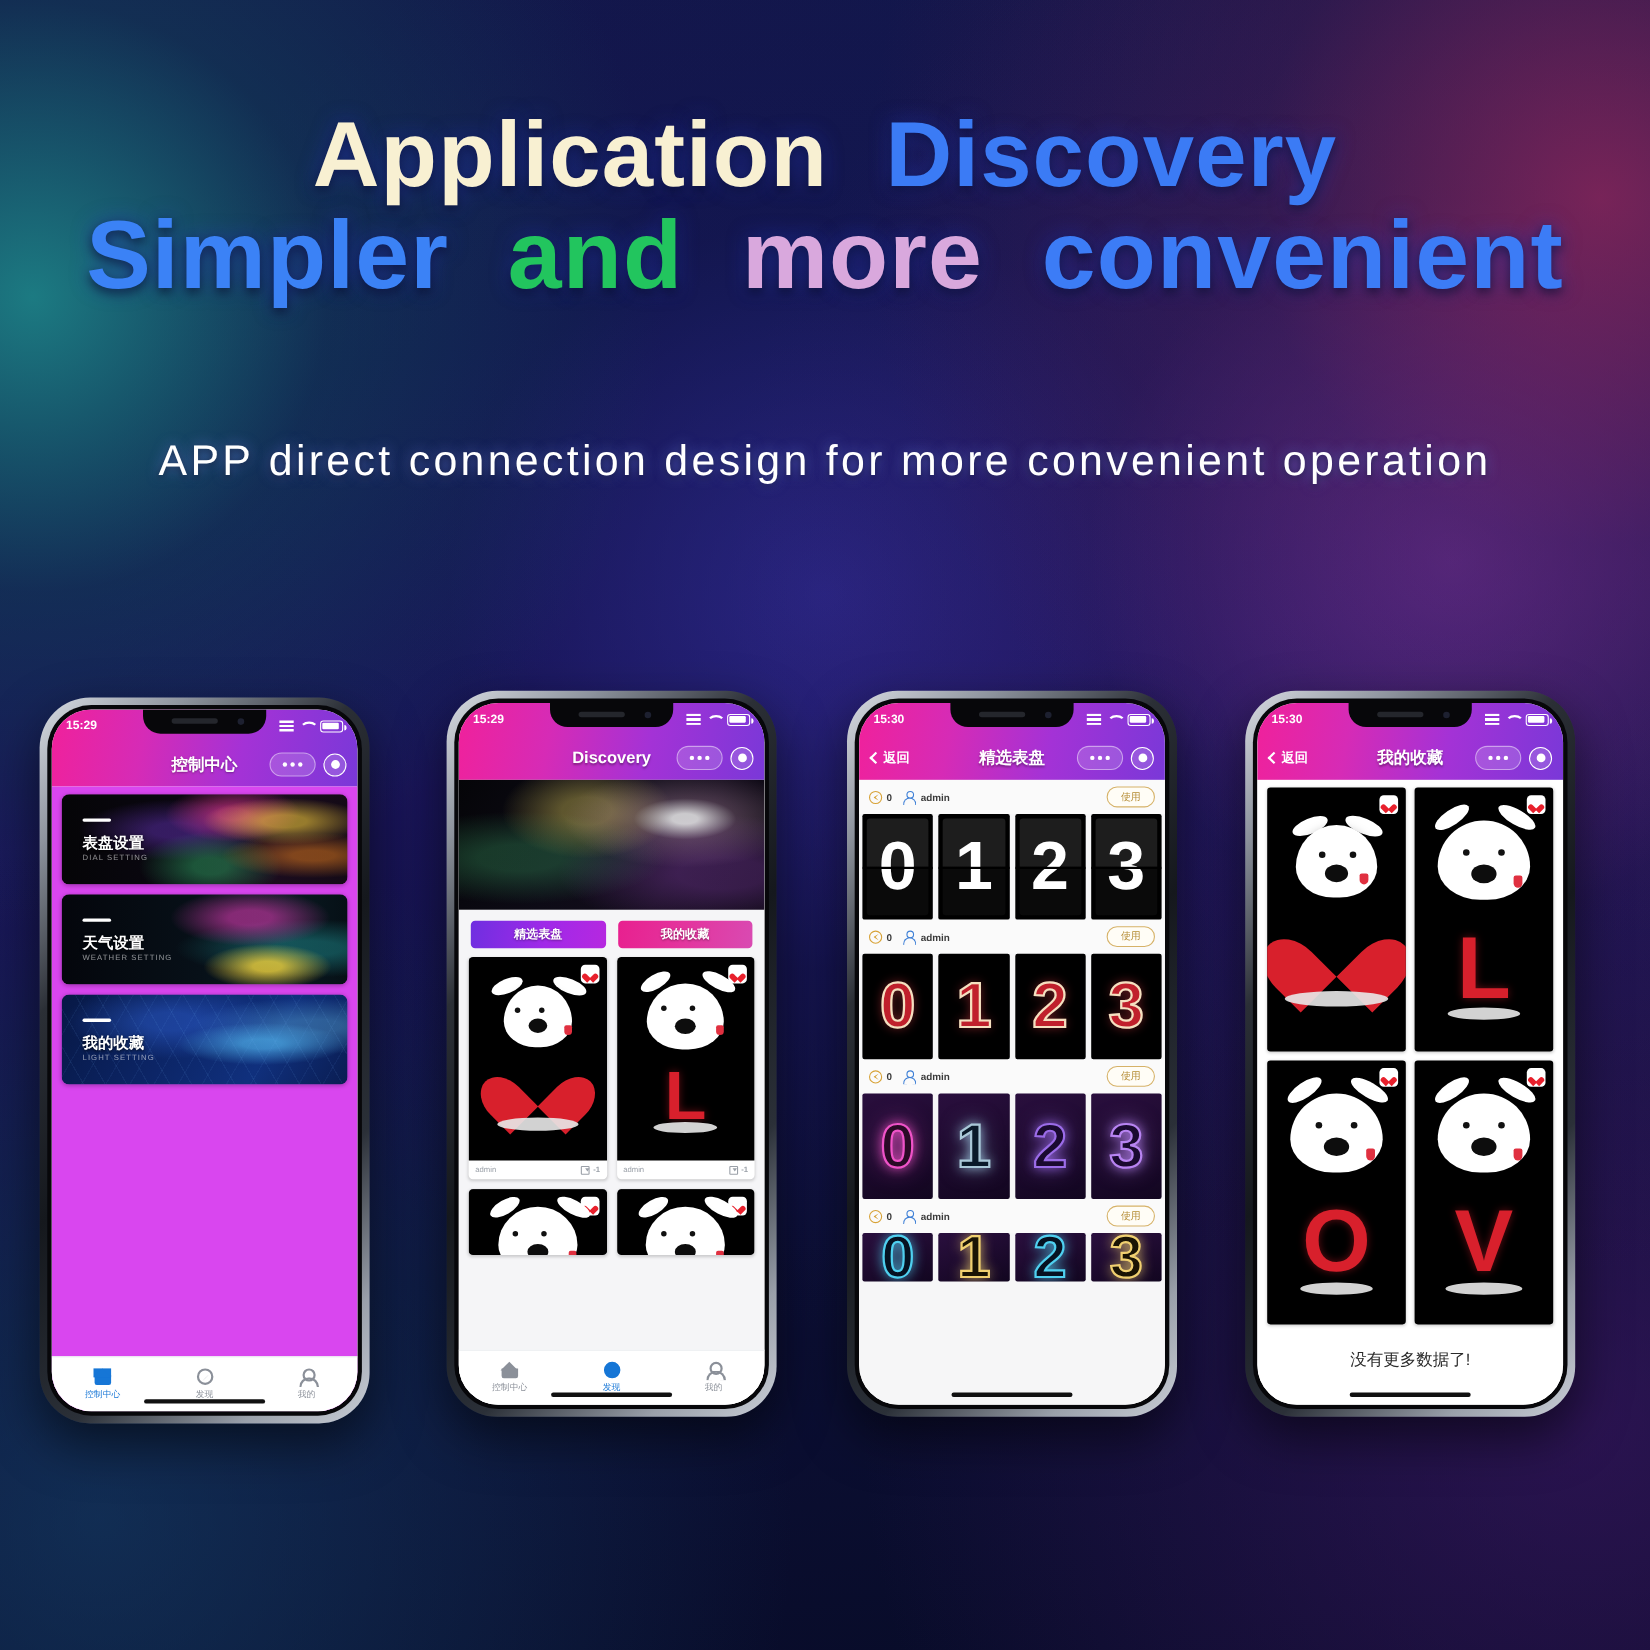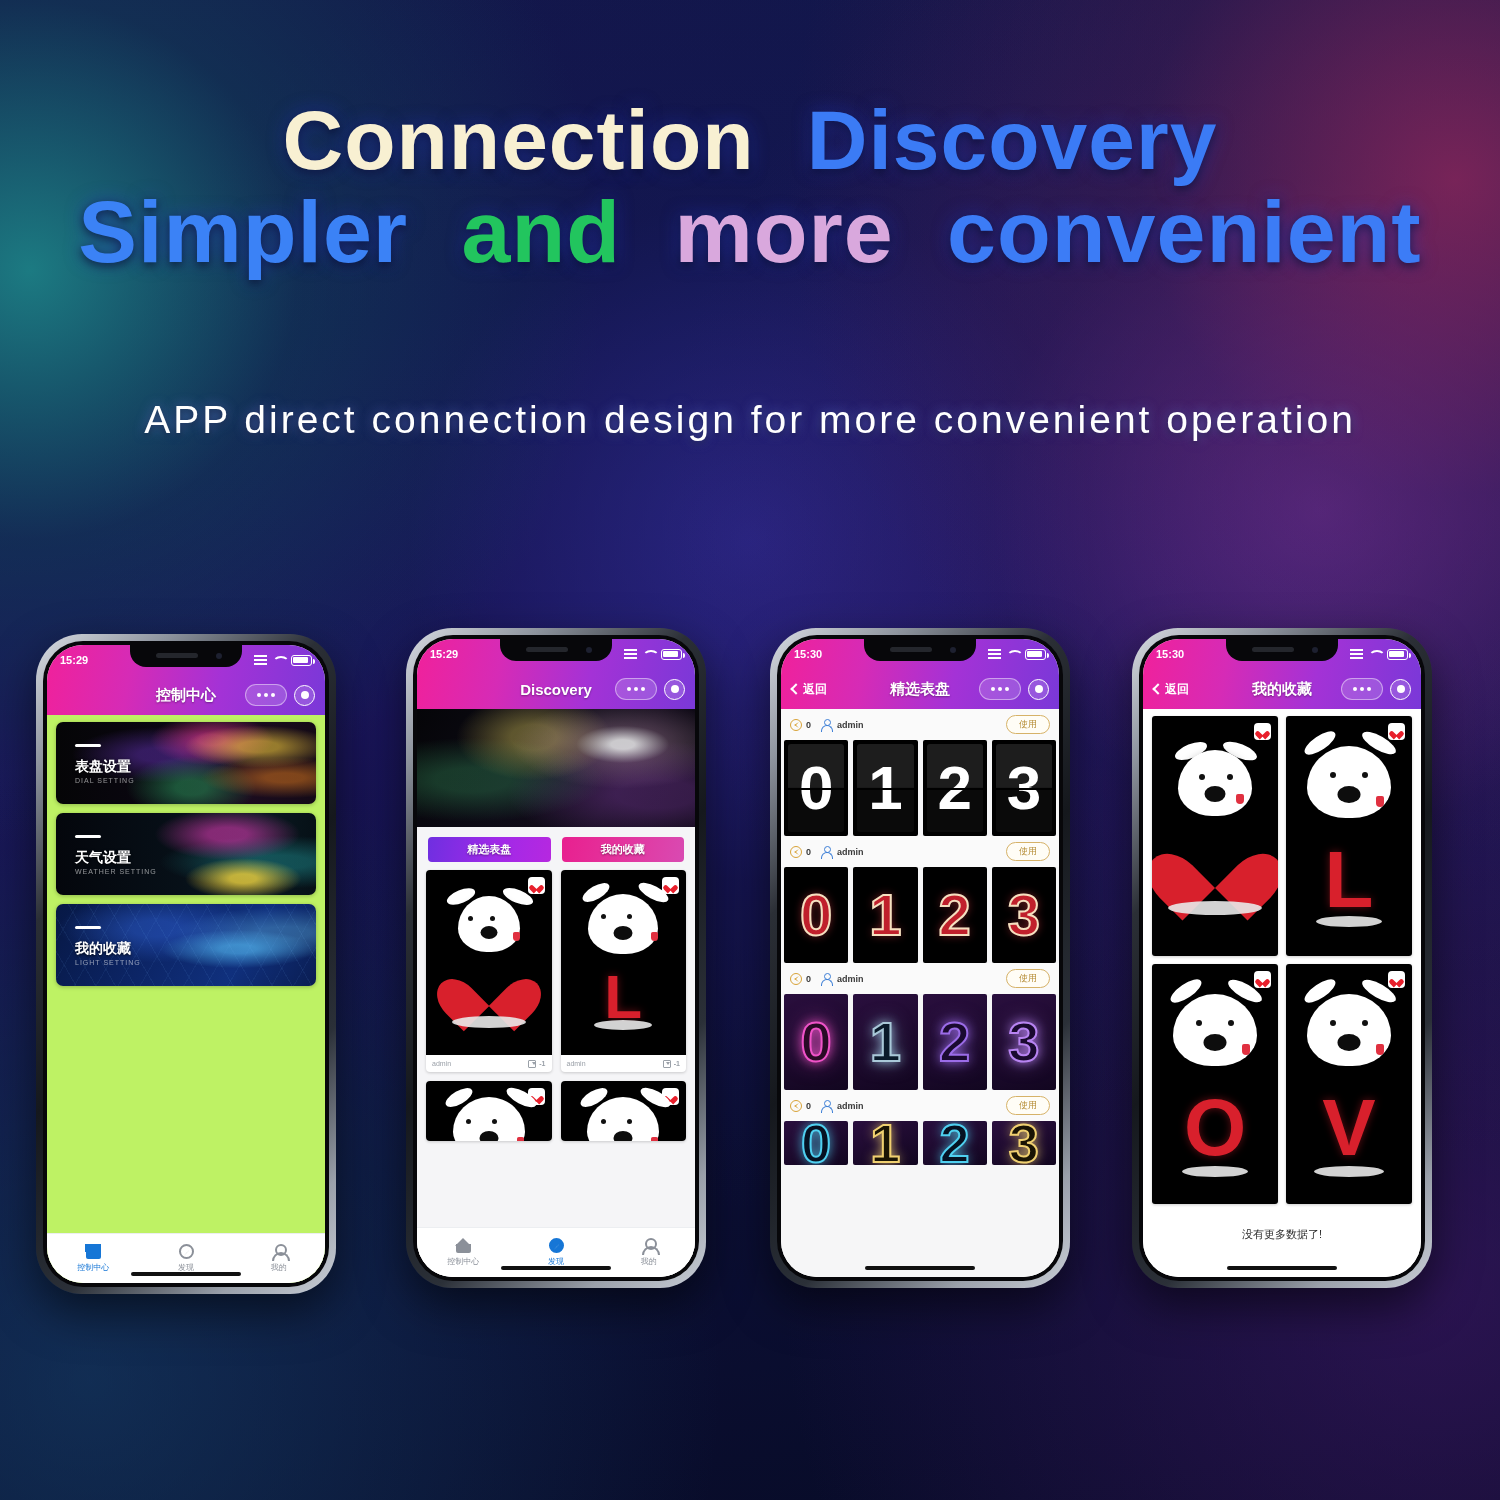--- a/index.html
+++ b/index.html
@@ -74,21 +74,21 @@
   .cap-target { width:21px; height:21px; border-radius:50%; border:1.6px solid #fff;
                 background:rgba(255,255,255,.16); display:flex; align-items:center; justify-content:center; }
   .cap-target i { width:8px; height:8px; border-radius:50%; background:#fff; display:block; }
   .hdr { background:linear-gradient(100deg,#f0219b 0%,#d62bb6 30%,#a432d6 62%,#7a38d8 100%); }
 
   
   .homebar { position:absolute; bottom:7px; left:50%; transform:translateX(-50%);
              width:110px; height:4px; border-radius:3px; background:#111; z-index:25; }
 
   
-  .p1body { height:calc(100% - 70px); background:#bef264; padding:7px 9px; }
+  .p1body { height:calc(100% - 70px); background:#d946ef; padding:7px 9px; }
   .ctlcard { position:relative; height:82px; border-radius:7px; overflow:hidden;
              margin-bottom:9px; box-shadow:0 1px 4px rgba(0,0,0,.25); }
   .ctlcard .dash { position:absolute; left:19px; top:22px; width:26px; height:3px; background:#fff; border-radius:2px; }
   .ctlcard .ctl-t { position:absolute; left:19px; top:36px; color:#fff; font-size:14px;
                     font-weight:bold; text-shadow:0 1px 3px rgba(0,0,0,.8); }
   .ctlcard .ctl-s { position:absolute; left:19px; top:55px; color:rgba(255,255,255,.55); font-size:7px; letter-spacing:1px; }
   .cc1 { background:
       radial-gradient(ellipse at 78% 30%, rgba(255,215,60,.55) 0 7%, transparent 26%),
       radial-gradient(ellipse at 60% 22%, rgba(255,60,160,.55) 0 6%, transparent 28%),
       radial-gradient(ellipse at 88% 68%, rgba(255,140,30,.45) 0 6%, transparent 26%),
@@ -218,30 +218,30 @@
            -webkit-text-stroke:2px #4fd0f0; text-shadow:0 0 12px #4fd0f0; }
   .glow2 { font-size:54px; font-weight:bold; color:#1a1404; line-height:1;
            -webkit-text-stroke:2px #f0d070; text-shadow:0 0 12px #f0d070; }
   .numcell.purple { background:linear-gradient(160deg,#2a0f3e,#120620); }
 
   
   .p4body { height:calc(100% - 70px); background:#fff; padding:7px 9px 0; }
   .grid4 { display:grid; grid-template-columns:1fr 1fr; gap:8px; }
   .fcard { position:relative; height:240px; background:#000; border-radius:3px; overflow:hidden;
            box-shadow:0 1px 3px rgba(0,0,0,.2); }
-  .nomore { text-align:center; font-size:11px; color:#2b2b2b; padding-top:23px; }
+  .nomore { text-align:center; font-size:15px; color:#2b2b2b; padding-top:23px; }
 </style>
 </head>
 <body>
 
 <div id="bg"></div>
 
 <div id="headline">
   <div class="hl-line l1">
-    <span class="w g1">Connection</span>
+    <span class="w g1">Application</span>
     <span class="w g6">Discovery</span>
   </div>
   <div class="hl-line l2">
     <span class="w g8">Simpler</span>
     <span class="w g9">and</span>
     <span class="w g10">more</span>
     <span class="w g11">convenient</span>
   </div>
 </div>
 <div id="subtitle">APP direct connection design for more convenient operation</div>

